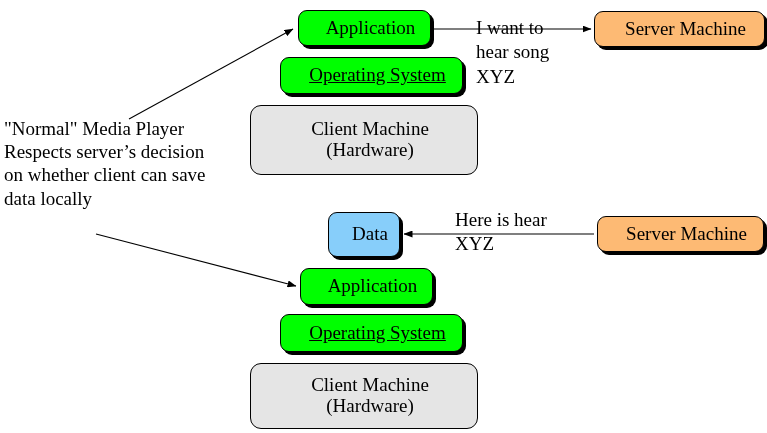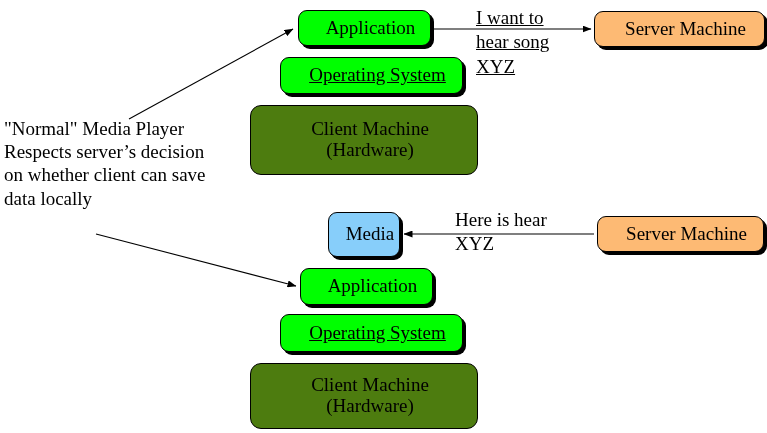--- a/index.html
+++ b/index.html
@@ -30,21 +30,21 @@
     line-height: 1.08;
     white-space: pre-line;
     z-index: 3;
     padding-left: 12px;
   }
   .node.shadowed {
     box-shadow: 3px 3px 0 0 #000000;
   }
   .node.app      { background: #00ff00; }
   .node.os       { background: #00ff00; text-decoration: underline; }
-  .node.hw       { background: #4d7c0f; border-radius: 11px; }
+  .node.hw       { background: #e5e5e5; border-radius: 11px; }
   .node.data     { background: #87cefa; }
   .node.server   { background: #fdba74; }
 
   .note {
     position: absolute;
     color: #000000;
     font-family: "Liberation Serif", "DejaVu Serif", serif;
     font-size: 19px;
     line-height: 1.22;
     white-space: pre-line;
@@ -85,30 +85,30 @@
 
   <div class="node app shadowed" style="left:298px; top:10px; width:133px; height:36px;">Application</div>
 
   <div class="node os shadowed" style="left:280px; top:57px; width:183px; height:37px;">Operating System</div>
 
   <div class="node hw" style="left:250px; top:105px; width:228px; height:70px;">Client Machine
 (Hardware)</div>
 
   <div class="node server shadowed" style="left:594px; top:11px; width:171px; height:36px;">Server Machine</div>
 
-  <div class="note msg" style="left:476px; top:6px; width:115px;text-decoration:underline;">I want to
+  <div class="note msg" style="left:476px; top:16px; width:115px;">I want to
 hear song
 XYZ</div>
 
   <div class="note" style="left:4px; top:117px; width:250px;">"Normal" Media Player
 Respects server’s decision
 on whether client can save
 data locally</div>
 
-  <div class="node data shadowed" style="left:328px; top:212px; width:72px; height:45px;">Media</div>
+  <div class="node data shadowed" style="left:328px; top:212px; width:72px; height:45px;">Data</div>
 
   <div class="node app shadowed" style="left:300px; top:268px; width:133px; height:37px;">Application</div>
 
   <div class="node os shadowed" style="left:280px; top:314px; width:183px; height:38px;">Operating System</div>
 
   <div class="node hw" style="left:250px; top:363px; width:228px; height:66px;">Client Machine
 (Hardware)</div>
 
   <div class="node server shadowed" style="left:597px; top:216px; width:167px; height:36px;">Server Machine</div>
 

